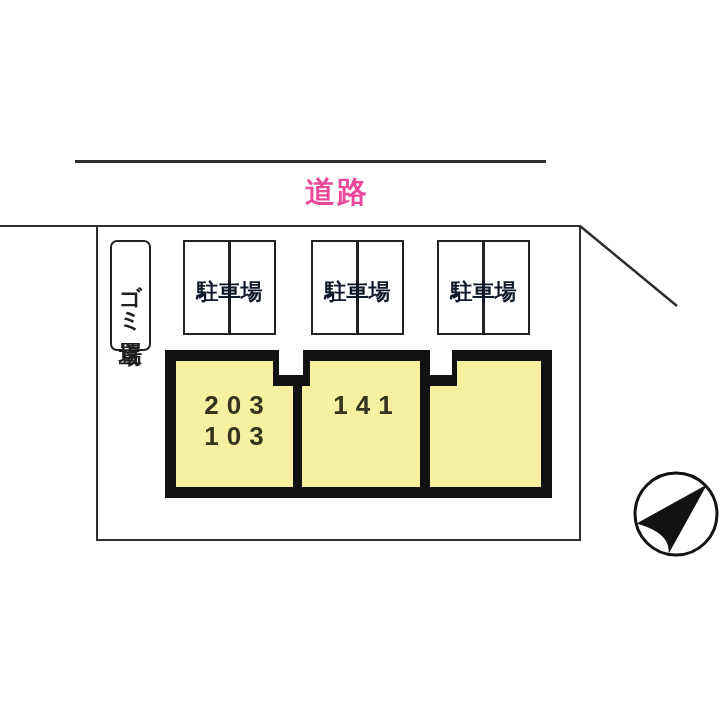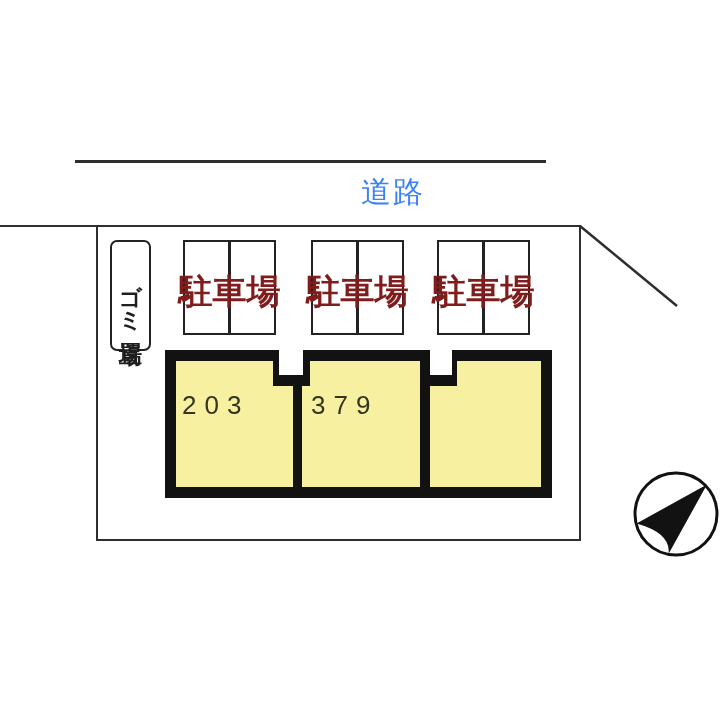--- a/index.html
+++ b/index.html
@@ -18,22 +18,22 @@
   }
   .abs { position: absolute; }
   .line { background: #2e2e2e; }
 
   
   .road-line {
     left: 75px; top: 160px; width: 471px; height: 3px;
   }
   .road-label {
     left: 305px; top: 174px; width: 120px; height: 36px;
-    font-size: 30px; font-weight: normal; text-align: right;
-    letter-spacing: 2px; color: #3b82f6;
+    font-size: 30px; font-weight: bold; text-align: left;
+    letter-spacing: 2px; color: #ec4899;
     line-height: 36px;
   }
 
   
   .bnd-top    { left: 0px;   top: 225px; width: 581px; height: 2px; }
   .bnd-left   { left: 96px;  top: 225px; width: 2px;   height: 316px; }
   .bnd-right  { left: 579px; top: 225px; width: 2px;   height: 316px; }
   .bnd-bottom { left: 96px;  top: 539px; width: 485px; height: 2px; }
   .bnd-svg    { left: 0; top: 0; width: 720px; height: 720px; pointer-events: none; }
 
@@ -65,21 +65,21 @@
   .lot-2 { left: 311px; }
   .lot-3 { left: 437px; }
   .lot-divider {
     left: 50%; top: 0; width: 2.5px; height: 100%;
     margin-left: -1.25px; background: #222;
   }
   .lot-label {
     left: 0; top: 0; width: 100%; height: 100%;
     display: flex; align-items: center; justify-content: center;
     padding-top: 8px; box-sizing: border-box;
-    font-size: 34px; font-weight: bold; color: #7f1d1d;
+    font-size: 22px; font-weight: bold; color: #0f172a;
     white-space: nowrap;
   }
 
   
   .building {
     left: 165px; top: 350px; width: 387px; height: 148px;
     background: #121212;
   }
   .bld-yellow {
     left: 11px; top: 11px; width: 365px; height: 126px;
@@ -90,21 +90,22 @@
   .notch2-block { left: 255px; top: 0; width: 37px; height: 36px; }
   .notch-white { background: #ffffff; }
   .notch1-white { left: 114px; top: 0; width: 24px; height: 25px; }
   .notch2-white { left: 265px; top: 0; width: 22px; height: 25px; }
   .bld-divider { background: #121212; top: 36px; height: 101px; }
   .bld-divider-1 { left: 128px; width: 9px; }
   .bld-divider-2 { left: 255px; width: 10px; }
 
   .unit-label {
     top: 40px; width: 120px; height: 64px;
-    font-size: 26px; font-weight: 400; line-height: 31px;
+    text-align: center;
+    font-size: 26px; font-weight: 700; line-height: 31px;
     letter-spacing: 8px; text-indent: 8px;
     color: #35351f;
   }
   .unit-label-1 { left: 9px; }
   .unit-label-2 { left: 138px; }
   .unit-label-3 { left: 274px; }
 
   
   .compass {
     left: 632px; top: 469px; width: 88px; height: 90px;
@@ -150,23 +151,24 @@
     <div class="abs notch-block notch1-block"></div>
     <div class="abs notch-white notch1-white"></div>
     <div class="abs notch-block notch2-block"></div>
     <div class="abs notch-white notch2-white"></div>
 
     <div class="abs bld-divider bld-divider-1"></div>
     <div class="abs bld-divider bld-divider-2"></div>
 
     <div class="abs unit-label unit-label-1">
       <div>203</div>
+      <div>103</div>
     </div>
     <div class="abs unit-label unit-label-2">
-      <div>379</div>
+      <div>141</div>
     </div>
   </div>
 
   <svg class="abs compass" viewBox="0 0 88 90" xmlns="http://www.w3.org/2000/svg">
     <circle cx="44" cy="45" r="41" fill="#ffffff" stroke="#121212" stroke-width="3"></circle>
     <path d="M 75 15.5 L 4.5 54.5 Q 39.5 64.3 36.5 85 Z" fill="#121212"></path>
   </svg>
 
 </div>
 

